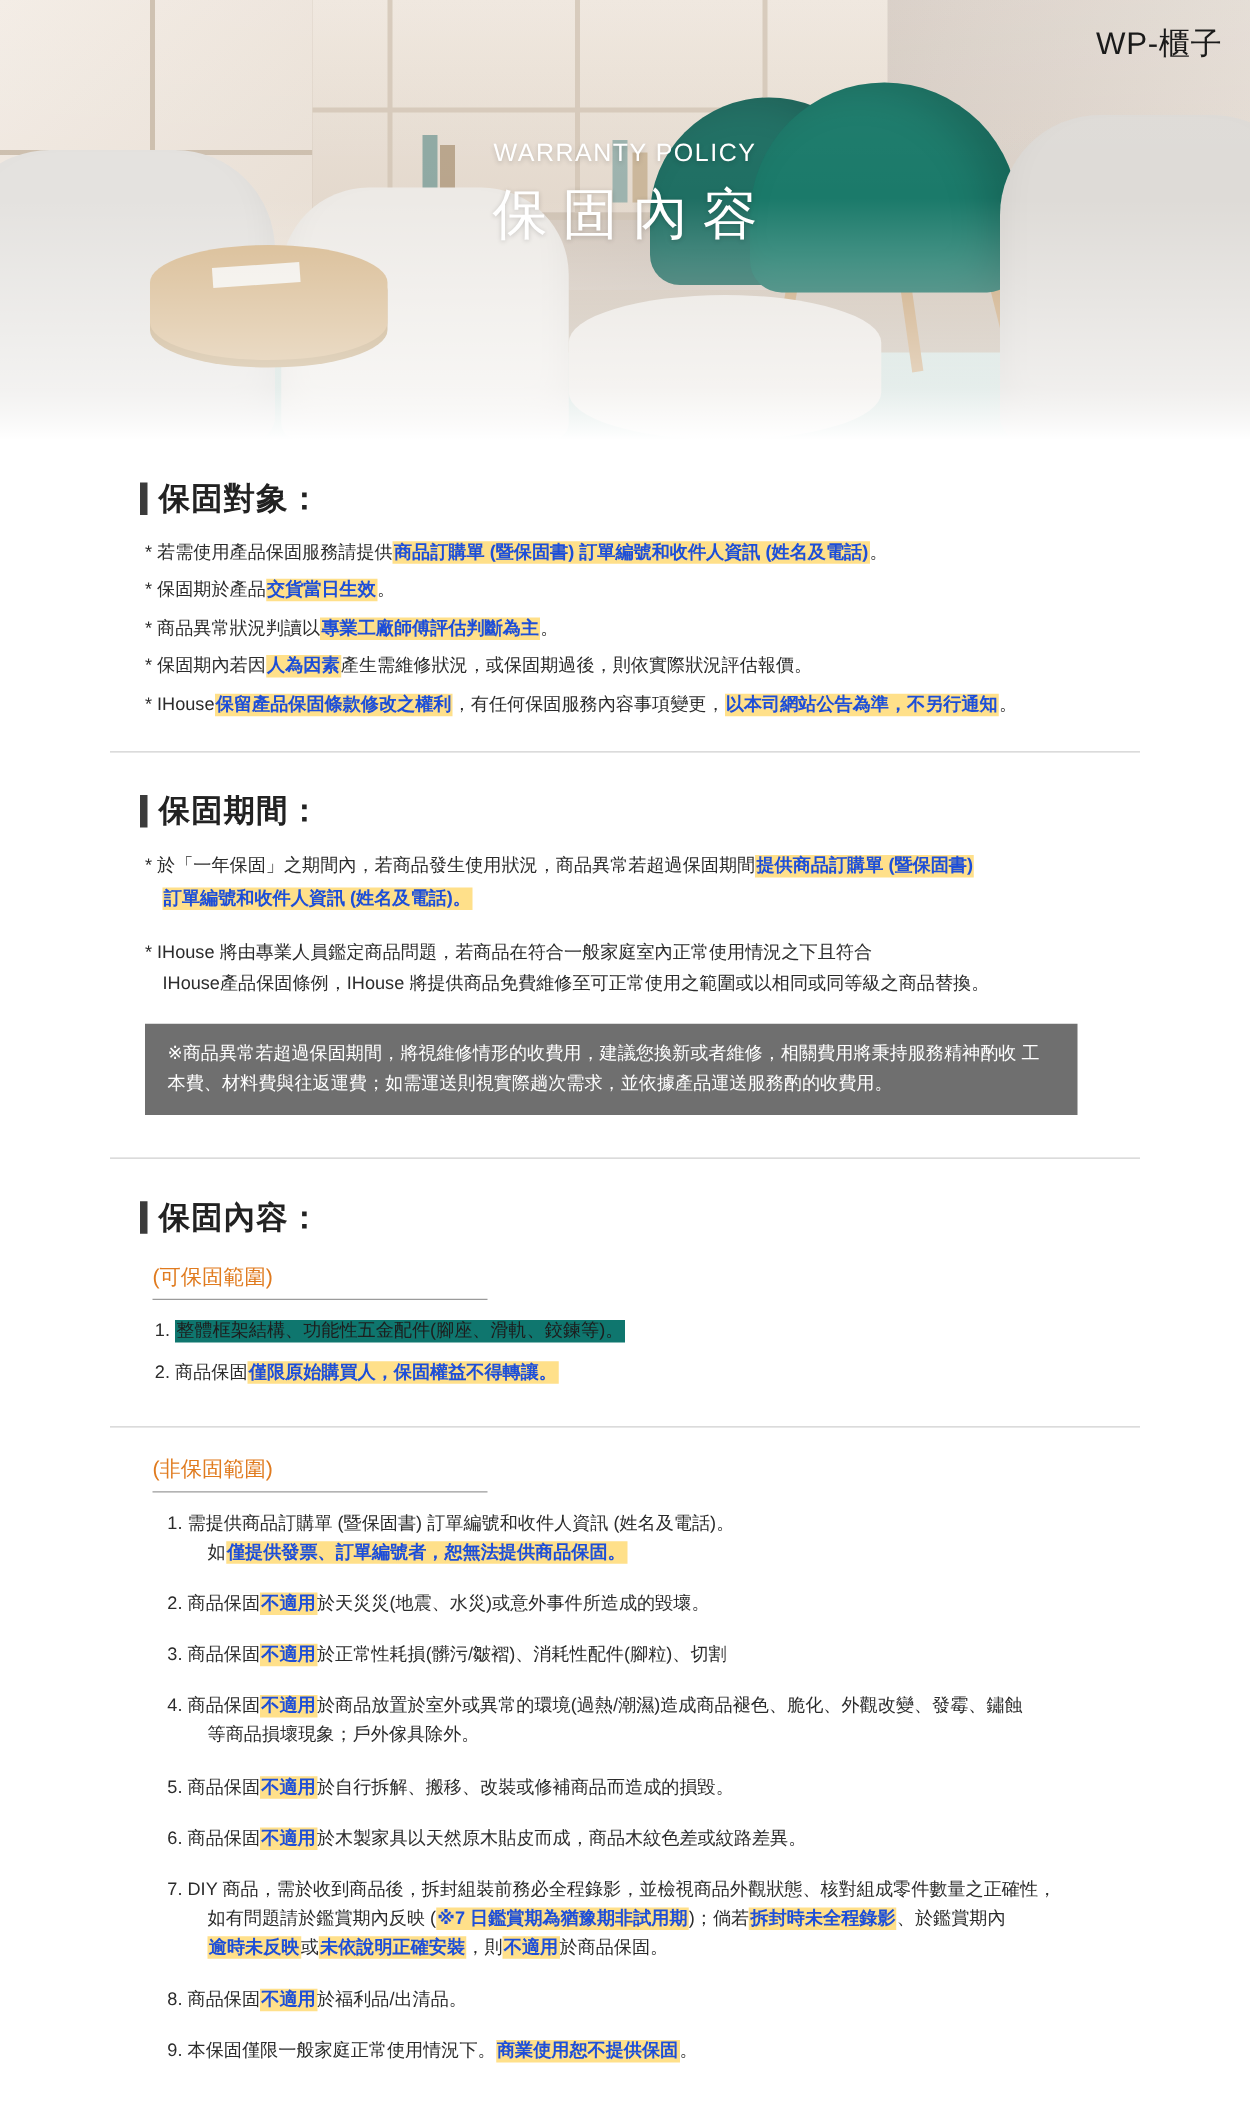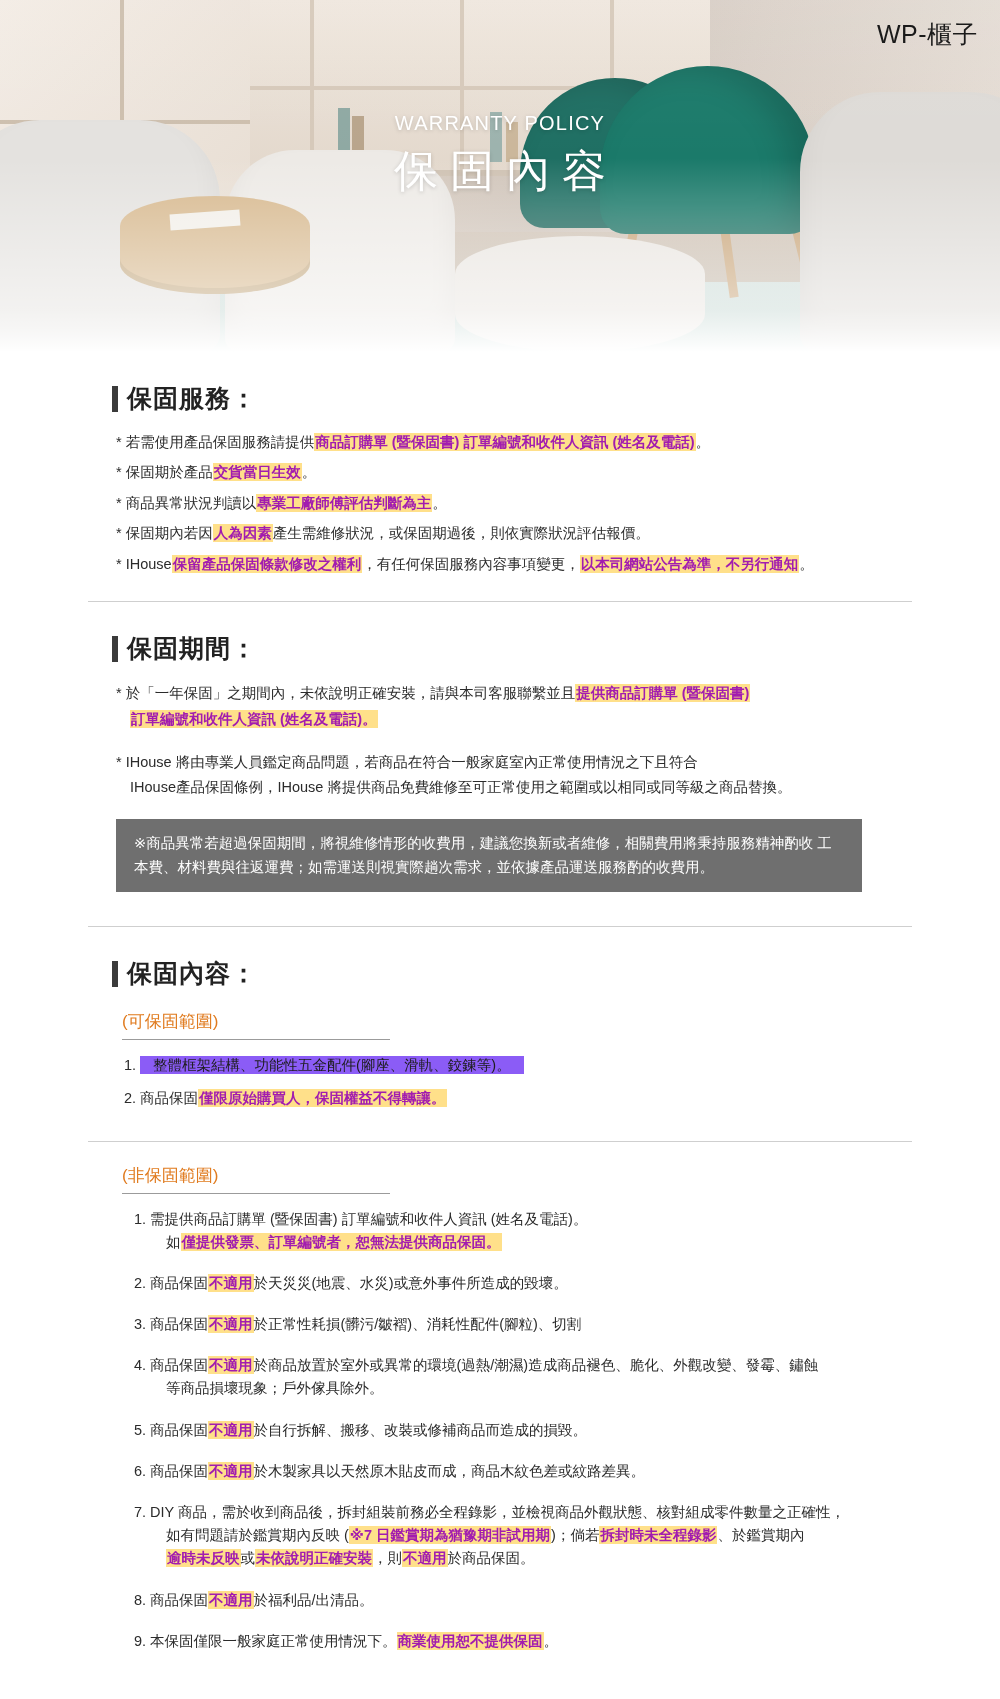--- a/index.html
+++ b/index.html
@@ -126,22 +126,22 @@
   .hr{
     height:1px;background:#cfcfcf;margin:26px 0 0 0;
     border:0;
   }
 
   ul.plain{list-style:none;margin:0;padding:0 0 0 28px;}
   ul.plain li{
     font-size:14.5px;line-height:1.55;margin:0 0 8px 0;color:#2b2b2b;
   }
 
-  mark.hl{background:#8b5cf6;color:#1d1d1d;padding:1px 13px;}
-  mark.hl-b{background:#ffe08a;color:#a21caf;font-weight:700;padding:1px 1px;}
+  mark.hl{background:#0f766e;color:#1d1d1d;padding:1px 1px;}
+  mark.hl-b{background:#ffe08a;color:#1d4ed8;font-weight:700;padding:1px 1px;}
 
   
   .period-list{list-style:none;margin:0;padding:0 0 0 28px;}
   .period-list li{font-size:14.5px;line-height:1.75;margin-bottom:18px;color:#2b2b2b;}
   .period-list li .indent{display:block;padding-left:14px;}
 
   .notice{
     margin:6px 0 0 28px;
     background:#6f6f6f;color:#ffffff;
     font-size:14.5px;line-height:1.7;
@@ -206,40 +206,40 @@
       <div class="hero-en">WARRANTY POLICY</div>
       <div class="hero-zh">保固內容</div>
     </div>
   </div>
 
   <div class="content">
 
     <div class="sec">
       <div class="sec-head">
         <span class="sec-bar"></span>
-        <span class="sec-title">保固服務：</span>
+        <span class="sec-title">保固對象：</span>
       </div>
       <ul class="plain" id="scope-list">
           <li><span>* 若需使用產品保固服務請提供</span><mark class="hl-b">商品訂購單 (暨保固書) 訂單編號和收件人資訊 (姓名及電話)</mark><span>。</span></li>
           <li><span>* 保固期於產品</span><mark class="hl-b">交貨當日生效</mark><span>。</span></li>
           <li><span>* 商品異常狀況判讀以</span><mark class="hl-b">專業工廠師傅評估判斷為主</mark><span>。</span></li>
           <li><span>* 保固期內若因</span><mark class="hl-b">人為因素</mark><span>產生需維修狀況，或保固期過後，則依實際狀況評估報價。</span></li>
           <li><span>* IHouse</span><mark class="hl-b">保留產品保固條款修改之權利</mark><span>，有任何保固服務內容事項變更，</span><mark class="hl-b">以本司網站公告為準，不另行通知</mark><span>。</span></li>
         </ul>
       <hr class="hr">
     </div>
 
     <div class="sec">
       <div class="sec-head">
         <span class="sec-bar"></span>
         <span class="sec-title">保固期間：</span>
       </div>
       <ul class="period-list">
         <li>
-          <span id="period-i1"><span>* 於「一年保固」之期間內，未依說明正確安裝，請與本司客服聯繫並且</span><mark class="hl-b">提供商品訂購單 (暨保固書)</mark></span>
+          <span id="period-i1"><span>* 於「一年保固」之期間內，若商品發生使用狀況，商品異常若超過保固期間</span><mark class="hl-b">提供商品訂購單 (暨保固書)</mark></span>
           <span class="indent" id="period-i1b"><mark class="hl-b">訂單編號和收件人資訊 (姓名及電話)。</mark></span>
         </li>
         <li>
           <span>* IHouse 將由專業人員鑑定商品問題，若商品在符合一般家庭室內正常使用情況之下且符合</span>
           <span class="indent">IHouse產品保固條例，IHouse 將提供商品免費維修至可正常使用之範圍或以相同或同等級之商品替換。</span>
         </li>
       </ul>
       <div class="notice">
         <span>※商品異常若超過保固期間，將視維修情形的收費用，建議您換新或者維修，相關費用將秉持服務精神酌收</span>
         <span>工本費、材料費與往返運費；如需運送則視實際趟次需求，並依據產品運送服務酌的收費用。</span>

